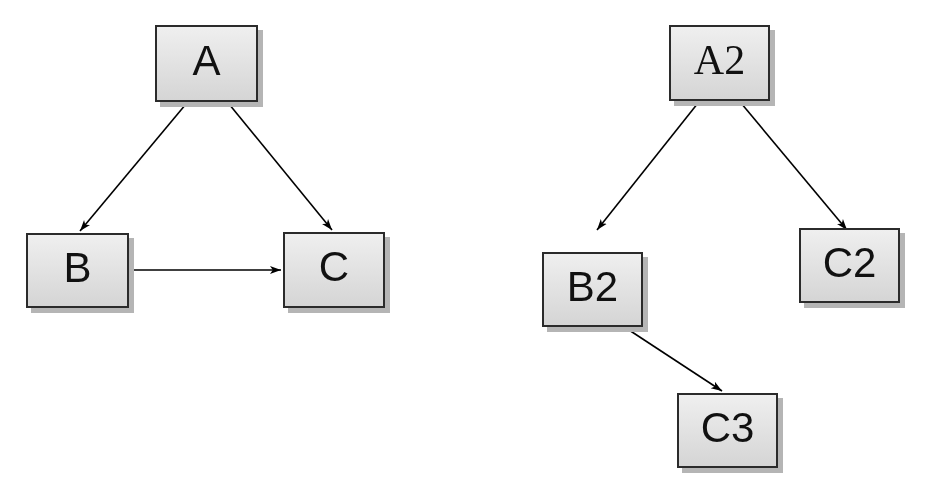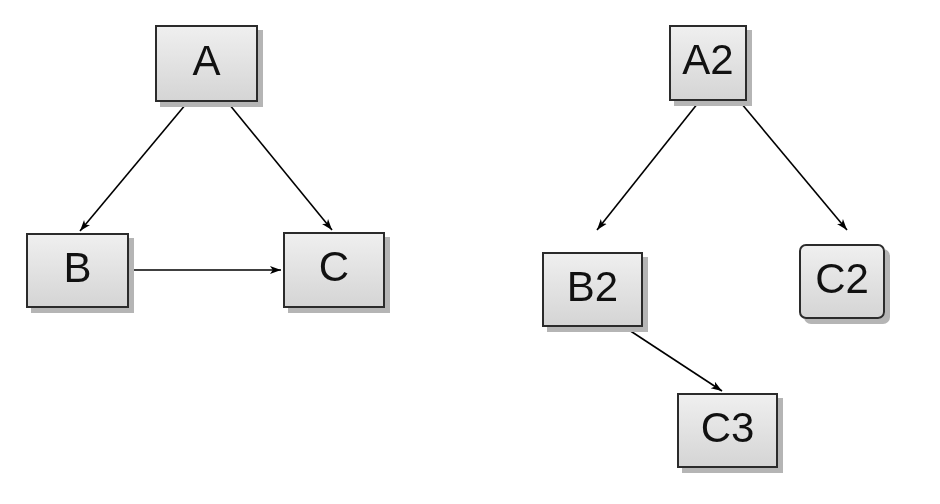--- a/index.html
+++ b/index.html
@@ -75,26 +75,26 @@
   <div id="nodes-layer">
       <div class="node" style="left: 155px; top: 25px; width: 103px; height: 77px;">
         <span class="node-label">A</span>
       </div>
       <div class="node" style="left: 26px; top: 233px; width: 103px; height: 75px;">
         <span class="node-label">B</span>
       </div>
       <div class="node" style="left: 283px; top: 232px; width: 102px; height: 76px;">
         <span class="node-label">C</span>
       </div>
-      <div class="node" style="left: 669px; top: 25px; width: 78px; height: 76px;">
+      <div class="node" style="left: 669px; top: 25px; width: 101px; height: 76px; font-family: Liberation Serif, serif;">
         <span class="node-label">A2</span>
       </div>
       <div class="node" style="left: 542px; top: 232px; width: 101px; height: 75px; margin-top: 20px;">
         <span class="node-label">B2</span>
       </div>
-      <div class="node" style="left: 799px; top: 244px; width: 86px; height: 75px; border-radius: 7px;">
+      <div class="node" style="left: 799px; top: 228px; width: 101px; height: 75px;">
         <span class="node-label">C2</span>
       </div>
       <div class="node" style="left: 677px; top: 393px; width: 101px; height: 75px; justify-content: center;">
         <span class="node-label">C3</span>
       </div>
     </div>
 </div>
 
 </body></html>

